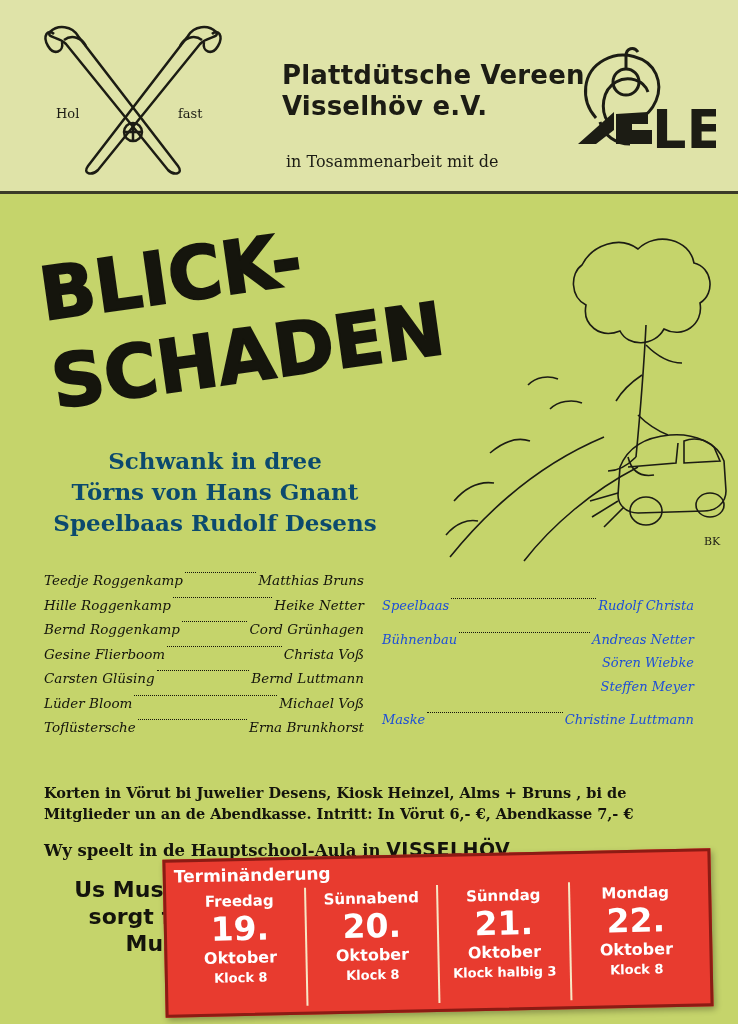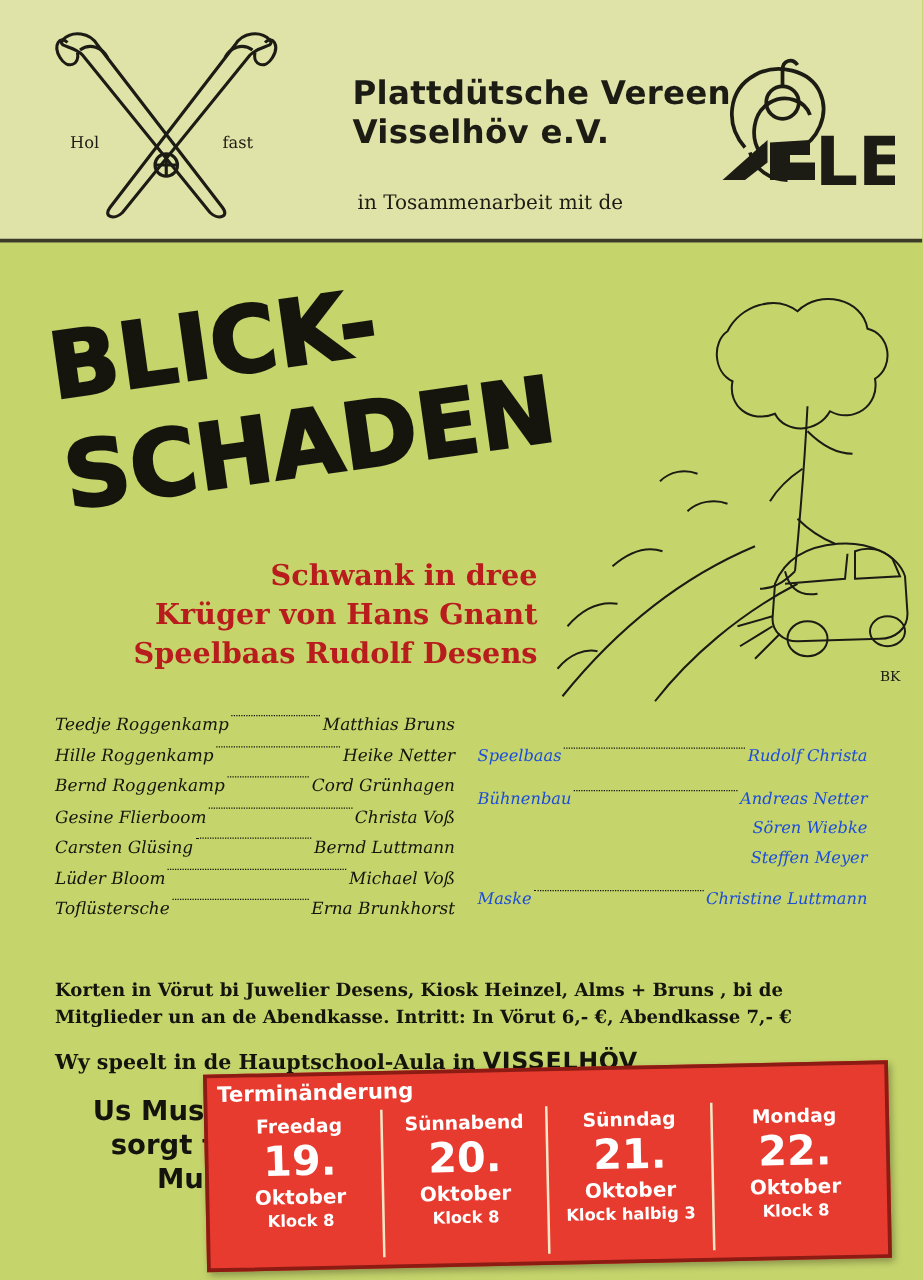--- a/index.html
+++ b/index.html
@@ -91,26 +91,26 @@
     top: 140px;
     transform: rotate(-8deg);
     transform-origin: left bottom;
   }
   
   .subtitle {
     position: absolute;
     left: 0;
     top: 445px;
     width: 430px;
-    text-align: right;
+    text-align: center;
     font-family: "DejaVu Serif", serif;
     font-weight: bold;
     font-size: 23px;
     line-height: 31px;
-    color: #b91c1c;
+    color: #0c4a6e;
   }
   
   .illustration {
     position: absolute;
     right: 6px;
     top: 205px;
     width: 300px;
     height: 360px;
   }
   
@@ -337,21 +337,21 @@
     <text x="272" y="340" style="font-family:'DejaVu Serif',serif;font-size:11px;fill:#1c1c14;">BK</text>
   </svg>
 
   <div class="title-block">
     <div class="title-line l1">BLICK-</div>
     <div class="title-line l2">SCHADEN</div>
   </div>
 
   <div class="subtitle">
     <div>Schwank in dree</div>
-    <div>Krüger von Hans Gnant</div>
+    <div>Törns von Hans Gnant</div>
     <div>Speelbaas Rudolf Desens</div>
   </div>
 
   <div class="cast">
     <div class="cast-row">
       <span>Teedje Roggenkamp</span>
       <span class="dots"></span>
       <span>Matthias Bruns</span>
     </div>
     <div class="cast-row">

